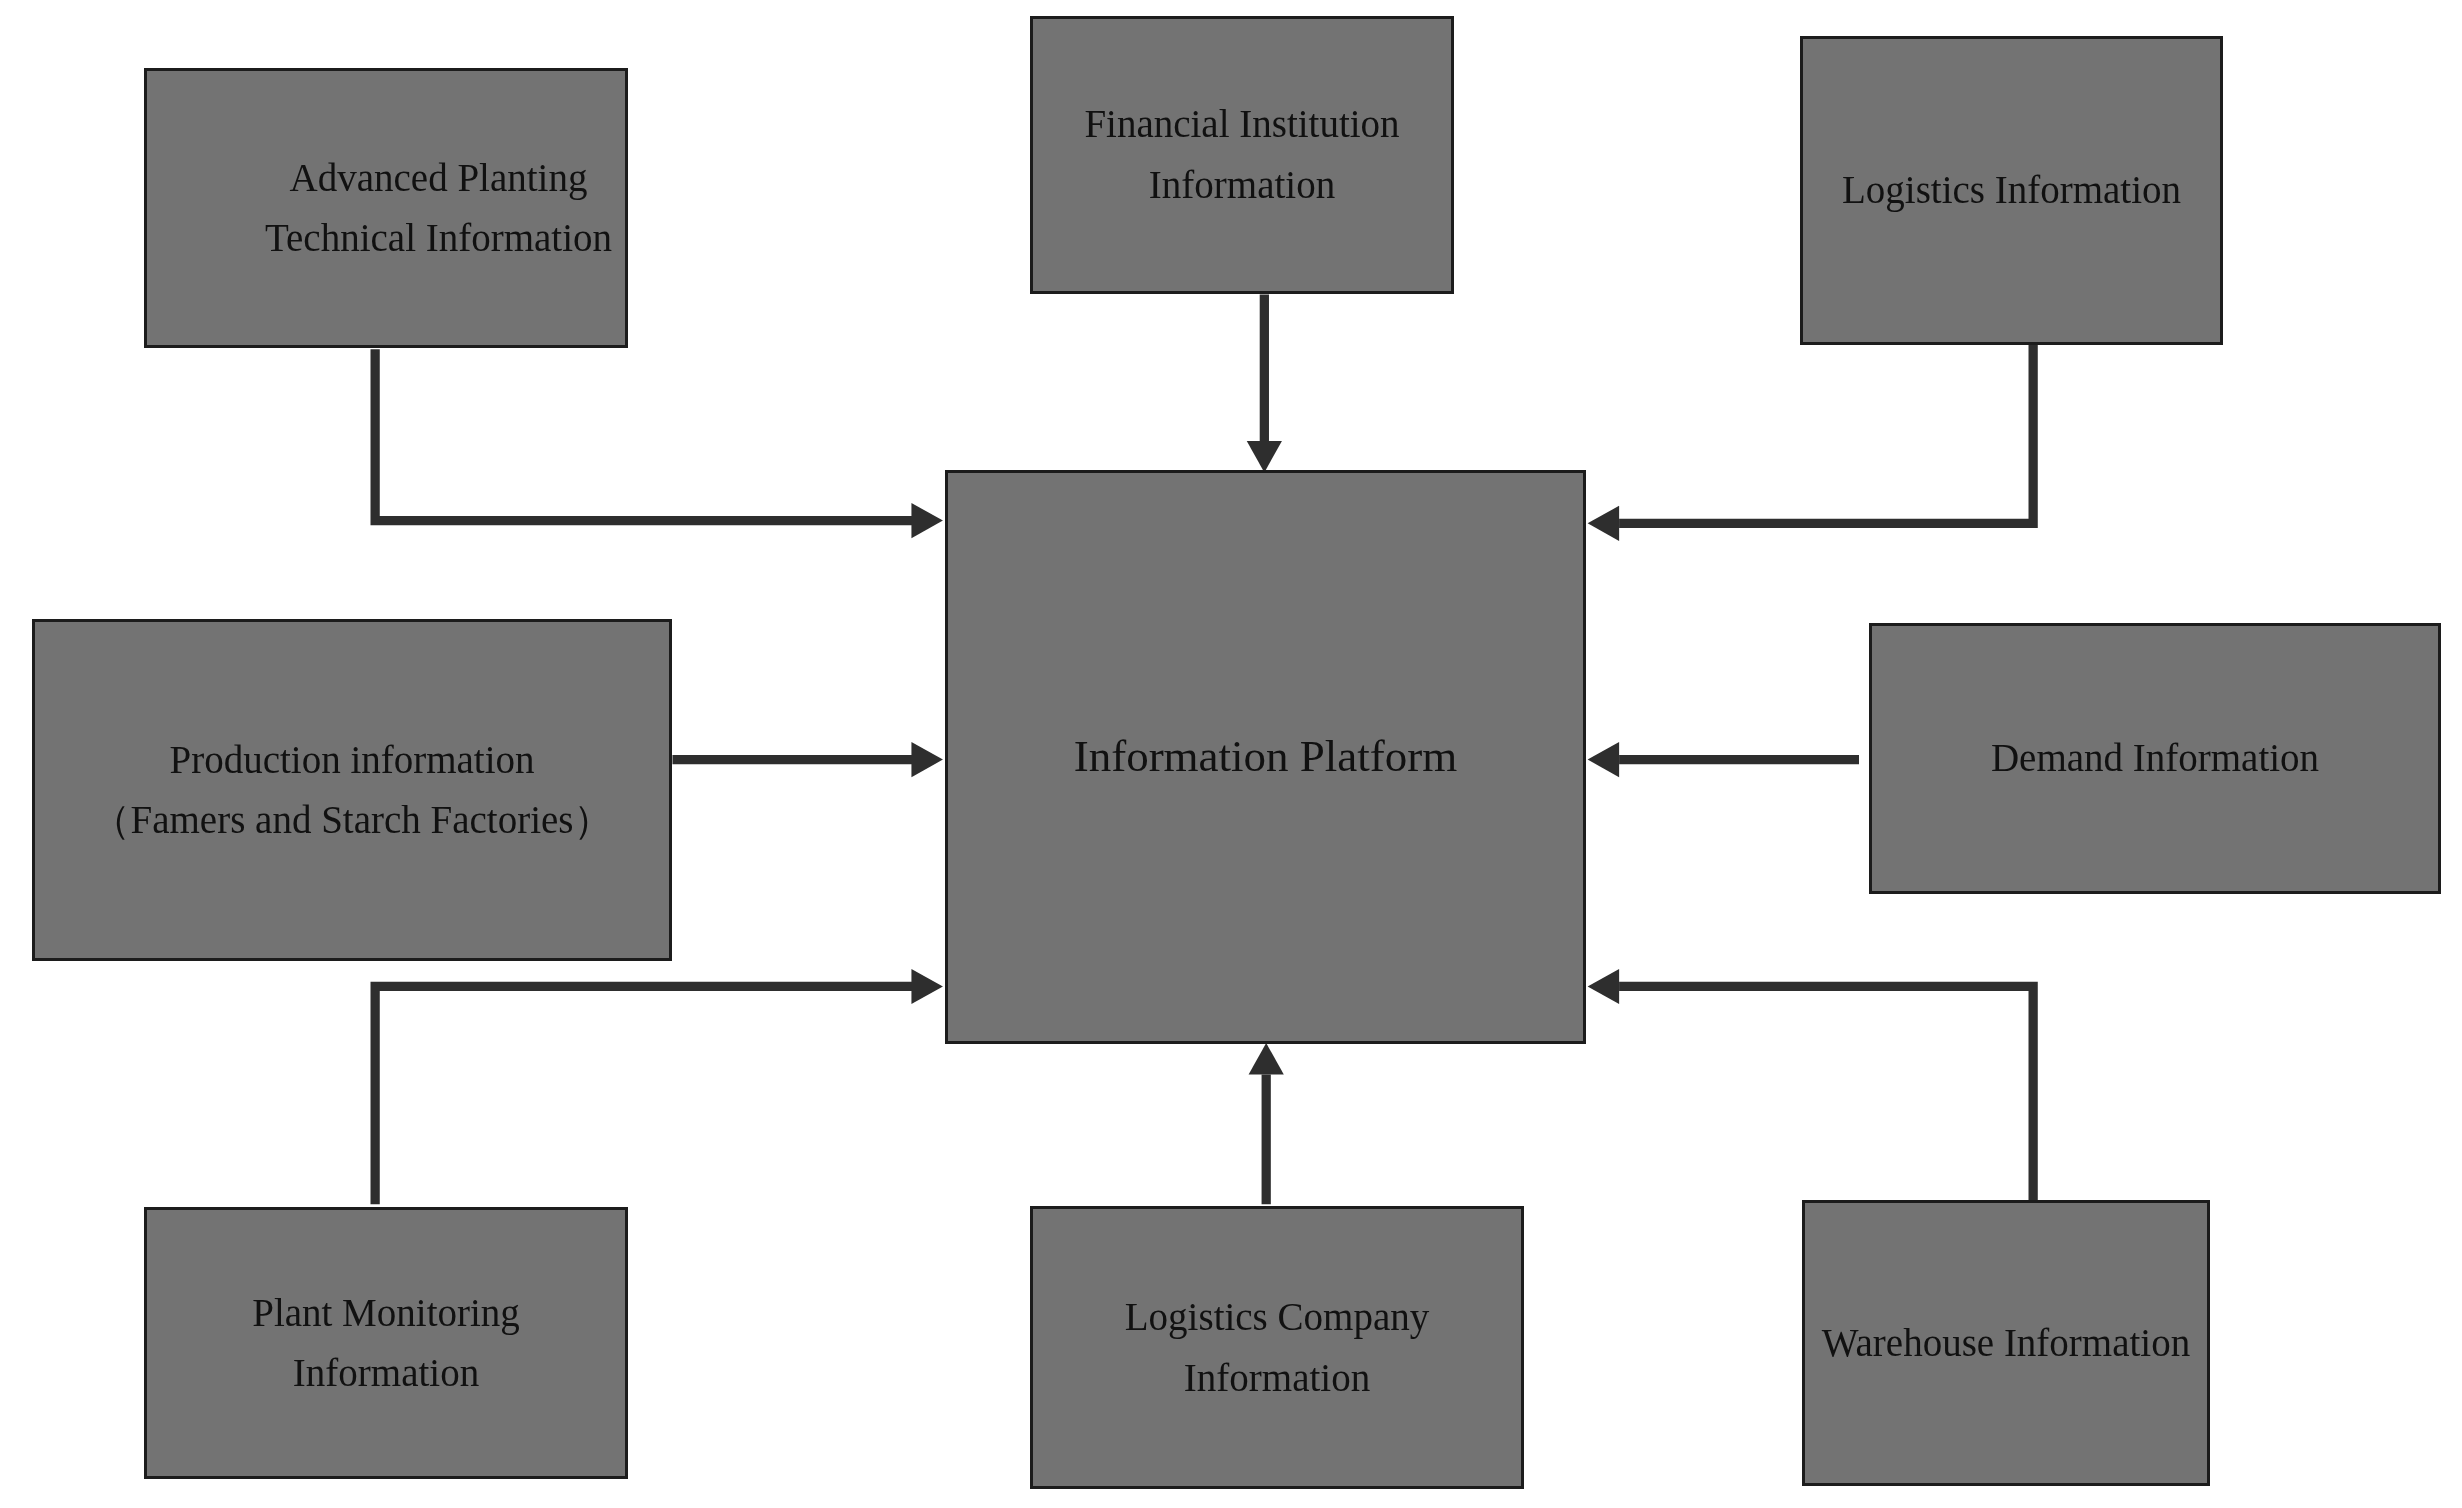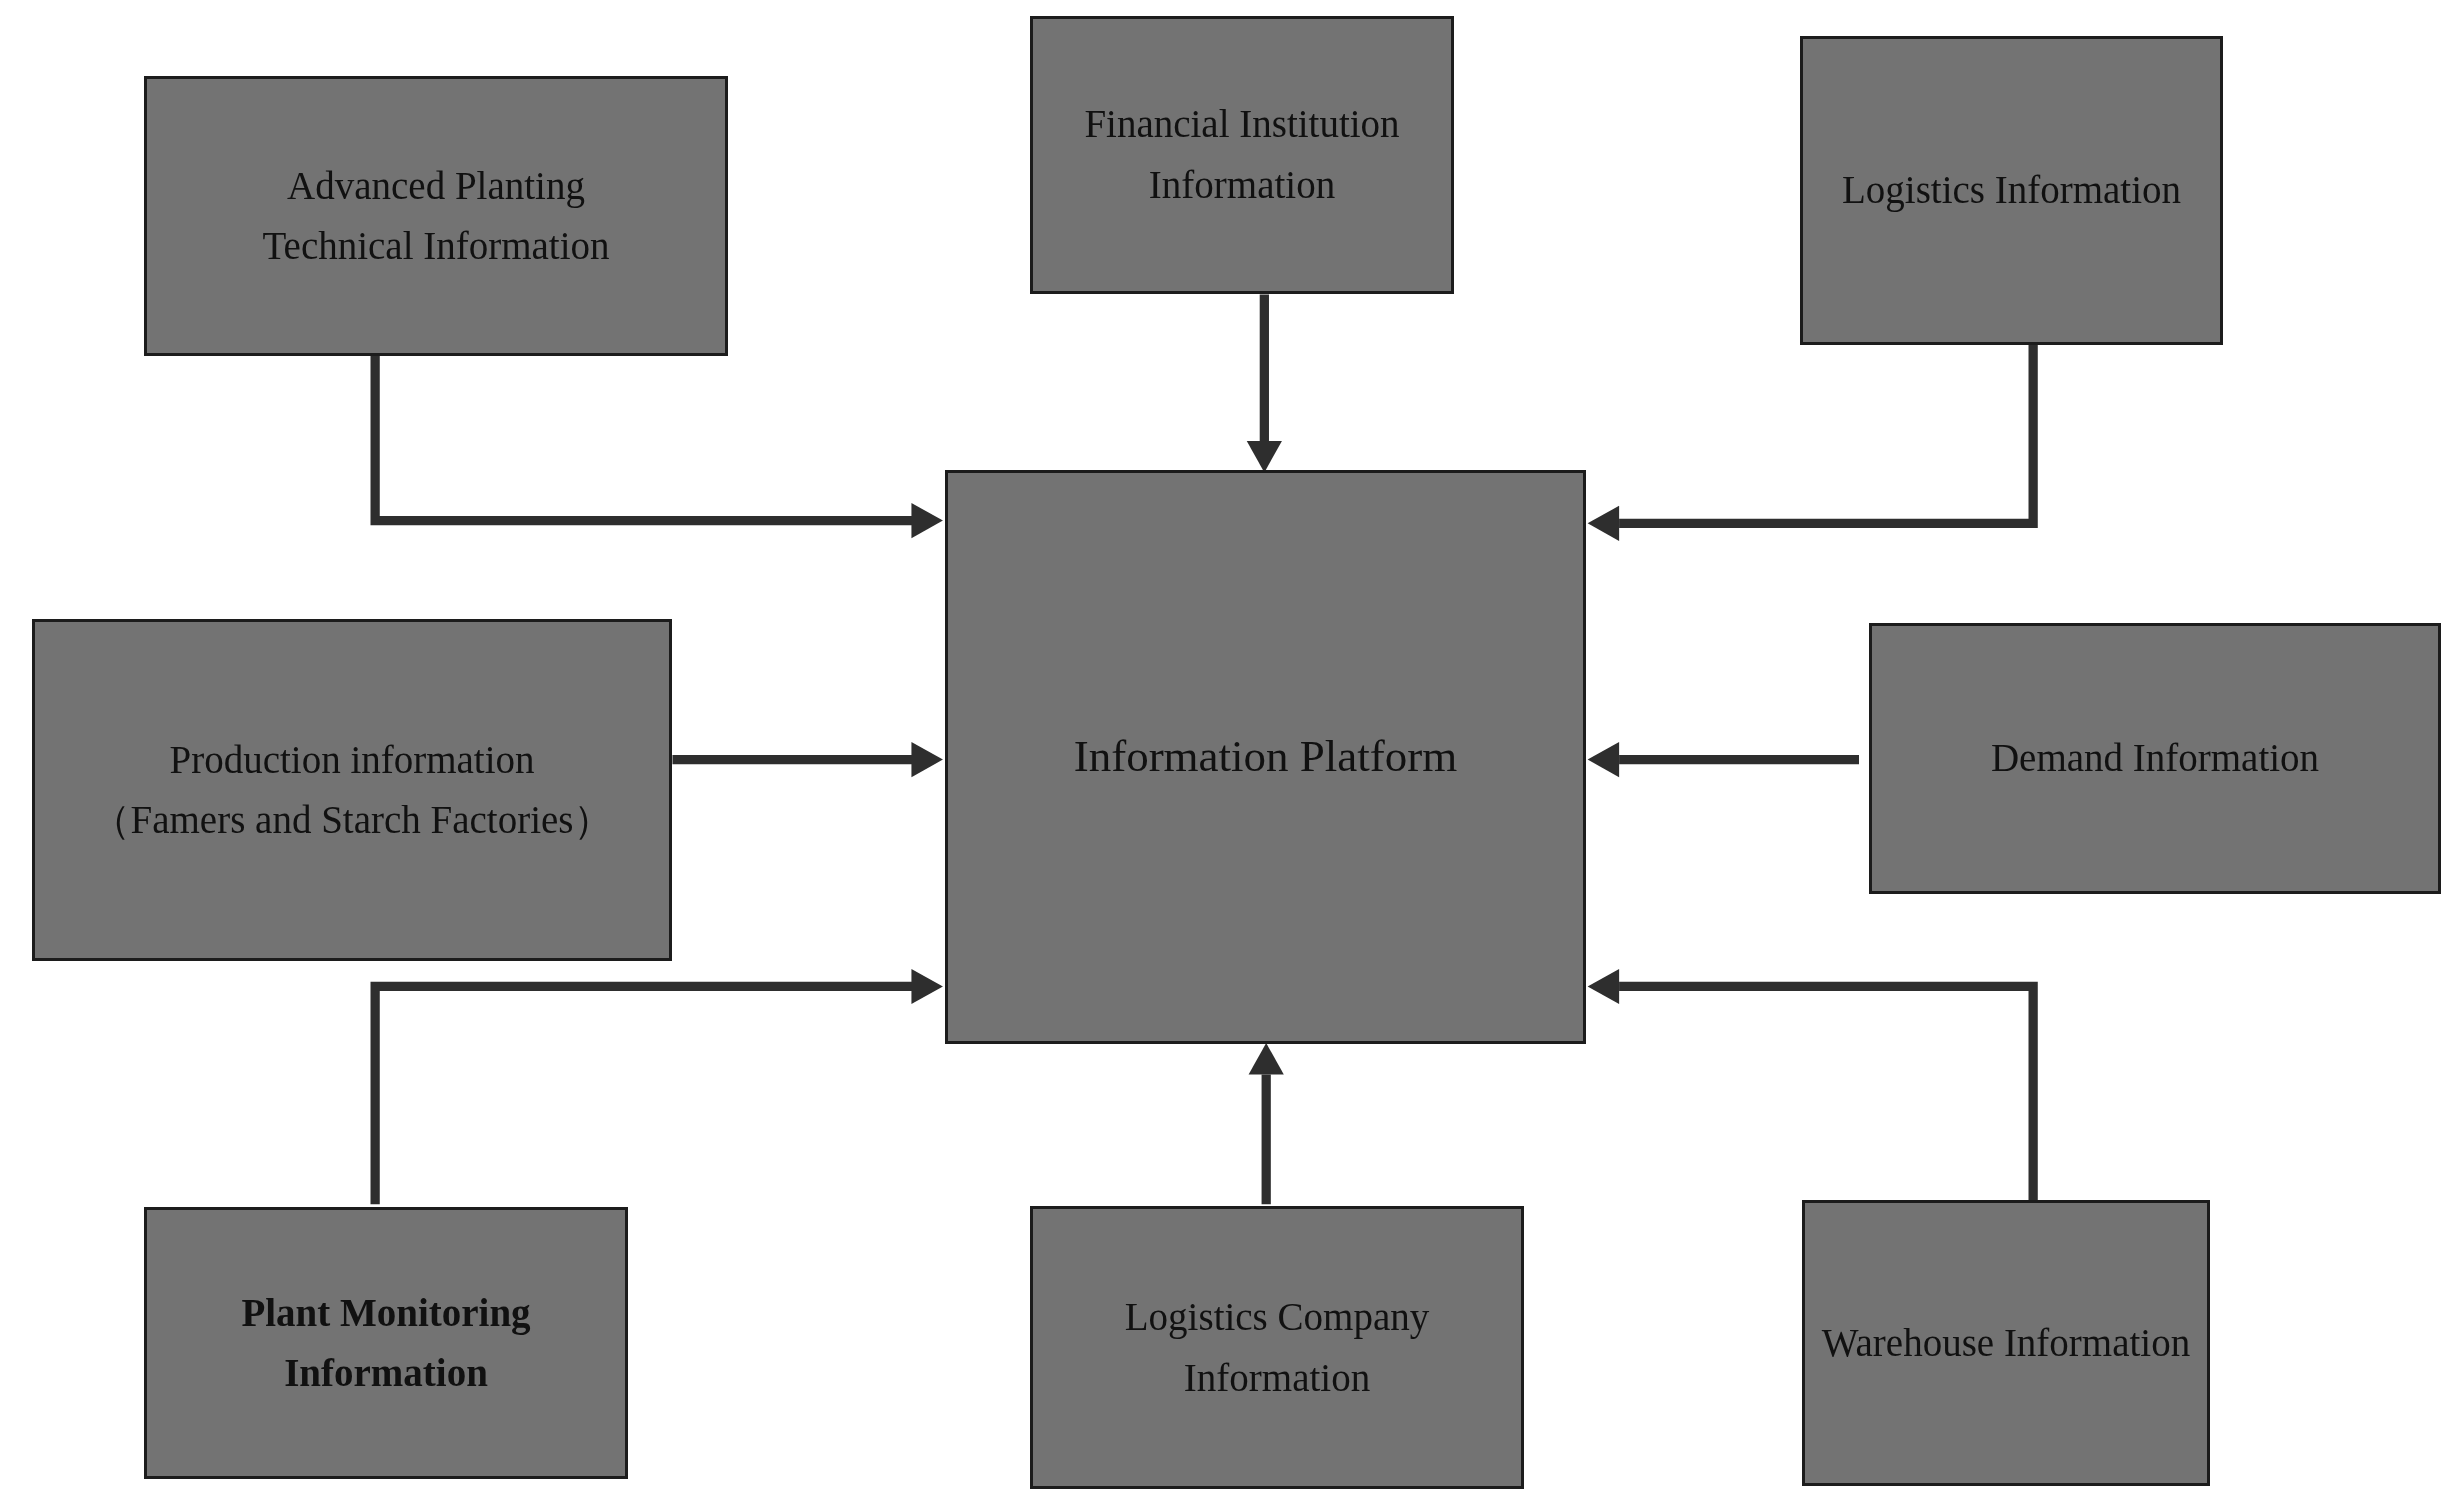--- a/index.html
+++ b/index.html
@@ -34,27 +34,27 @@
     text-align: center;
     font-size: 39px;
     line-height: 1.55;
     white-space: pre-line;
     padding: 7.4px 13px;
   }
   .node--center {
     font-size: 45px;
   }
   
-  .n-advanced   { left: 144px;  top: 76px;   width: 584px; height: 280px; }
+  .n-advanced   { left: 144px;  top: 68px;   width: 484px; height: 280px; justify-content: flex-end; }
   .n-financial  { left: 1030px; top: 15.7px;   width: 424px; height: 278px; }
   .n-logistics  { left: 1800px; top: 36px;   width: 423px; height: 309px; }
   .n-production { left: 32px;   top: 619px;  width: 640px; height: 342px; }
   .n-platform   { left: 945px; top: 470px;  width: 641px; height: 574px; }
   .n-demand     { left: 1859px; top: 623px;  width: 572px; height: 271px; margin-left: 10px; }
-  .n-plant      { left: 144px;  top: 1207px; width: 484px; height: 272px; font-weight: bold; }
+  .n-plant      { left: 144px;  top: 1207px; width: 484px; height: 272px; }
   .n-insurance  { left: 1030px; top: 1206px; width: 494px; height: 283px; }
   .n-warehouse  { left: 1802px; top: 1200px; width: 408px; height: 286px; }
 
   .arrow-line {
     fill: none;
     stroke: #2e2e2e;
     stroke-width: 10;
   }
   .arrow-head {
     fill: #2e2e2e;

